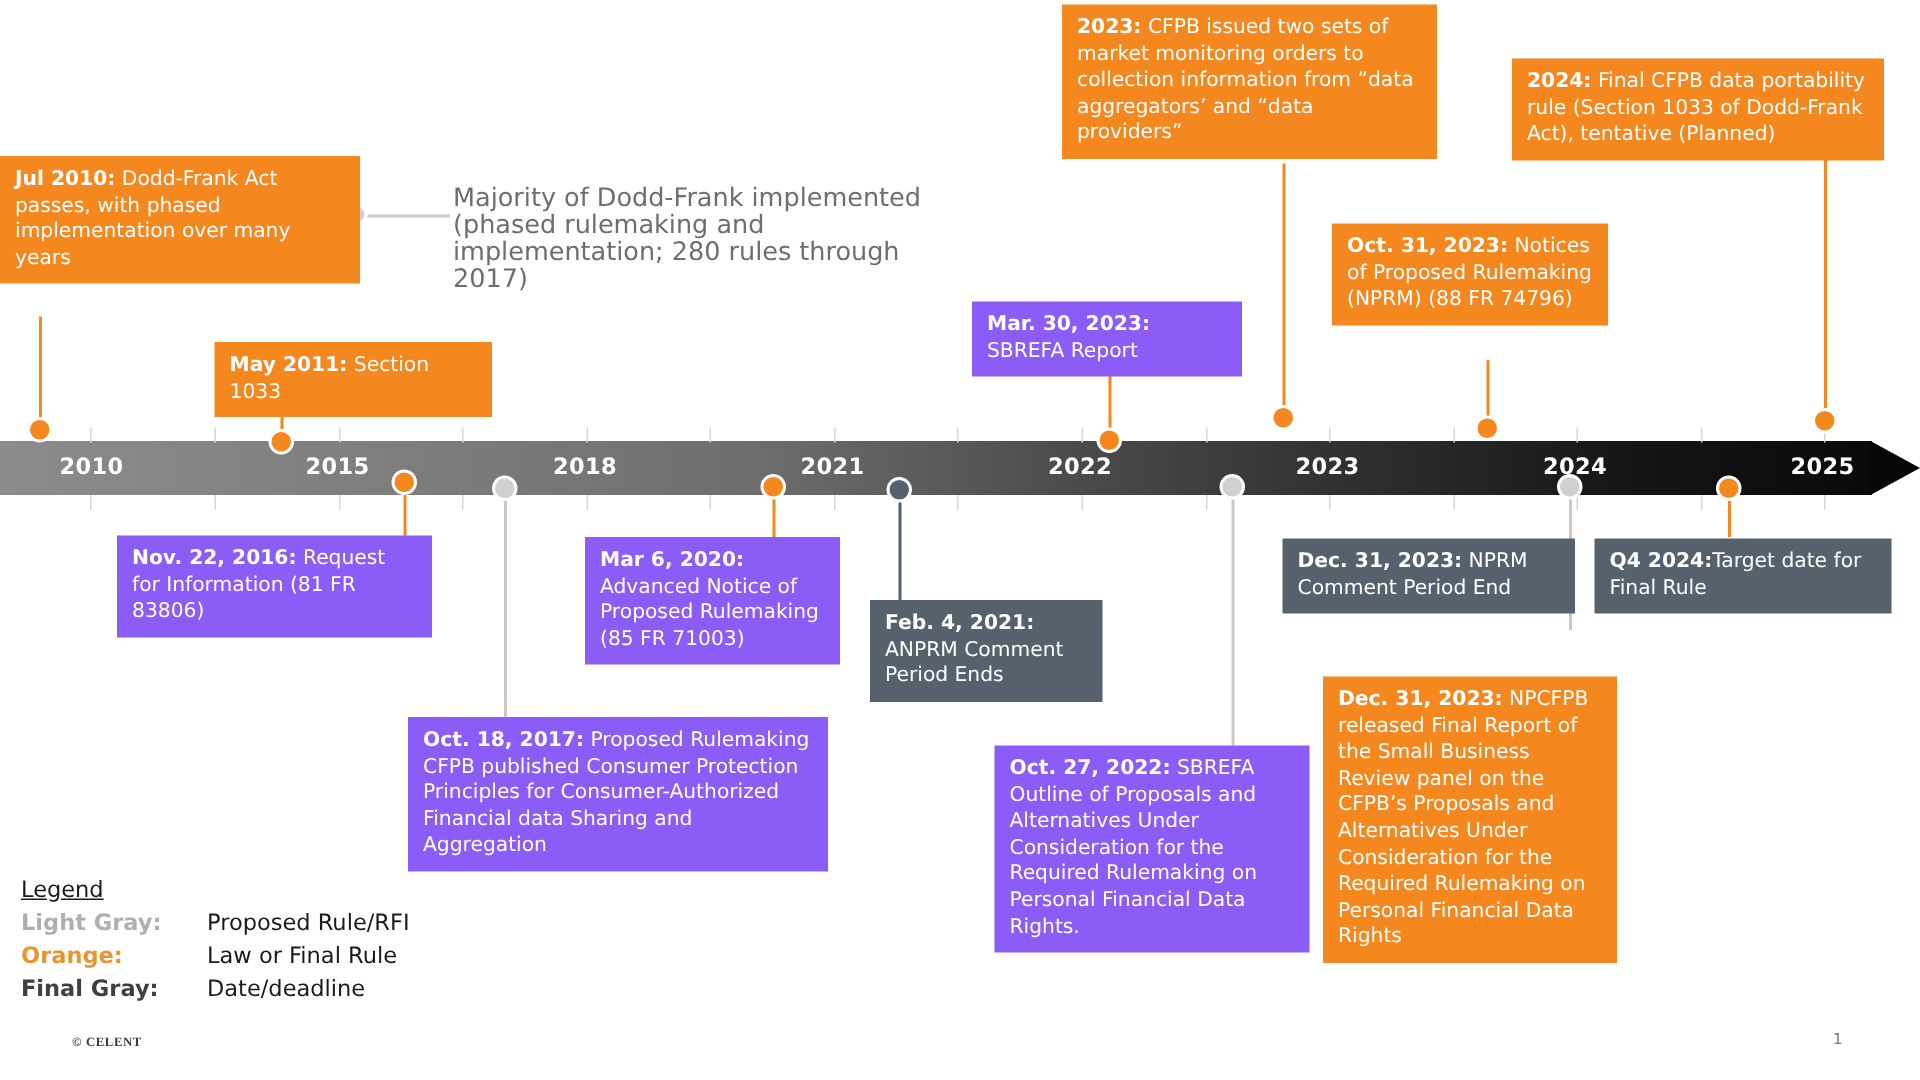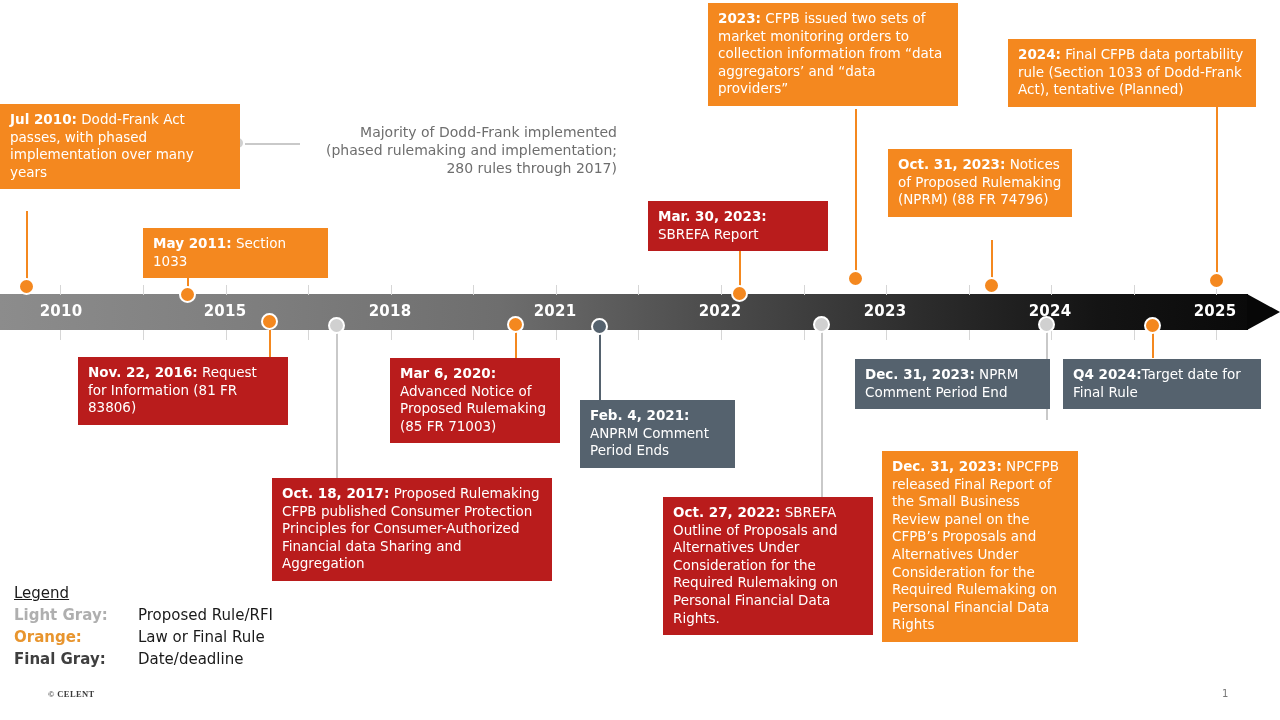--- a/index.html
+++ b/index.html
@@ -13,21 +13,21 @@
 
   
   .box{
     position:absolute;box-sizing:border-box;
     padding:7px 10px 8px 10px;
     font-size:13.5px;line-height:17.6px;
     color:#ffffff;z-index:6;
   }
   .box b{font-weight:bold;color:#ffffff;}
   .box.orange{background:#F4881F;}
-  .box.lgray{background:#b91c1c;}
+  .box.lgray{background:#8b5cf6;}
   .box.dgray{background:#55626E;}
 
   
   .conn{position:absolute;z-index:2;}
   .conn.v{width:2px;}
   .conn.h{height:2px;}
   .c-orange{background:#F4881F;}
   .c-lgray{background:#C9C9C9;}
   .c-dgray{background:#55626E;}
 
@@ -46,21 +46,21 @@
   .axis-arrow{position:absolute;left:1247px;top:294px;width:0;height:0;z-index:3;
     border-top:18px solid transparent;border-bottom:18px solid transparent;
     border-left:33px solid #070707;}
   .tick{position:absolute;width:1px;background:#d6d6d6;z-index:4;}
   .tick.up{top:285px;height:10px;}
   .tick.dn{top:330px;height:10px;}
   .yr{position:absolute;top:302px;color:#ffffff;font-size:15px;font-weight:bold;z-index:5;
       transform:translateX(-50%);letter-spacing:.2px;}
 
   
-  .note{position:absolute;color:#6E6E6E;font-size:14px;line-height:18px;z-index:6;text-align:right;}
+  .note{position:absolute;color:#6E6E6E;font-size:17px;line-height:18px;z-index:6;}
 
   
   .legend{position:absolute;left:14px;top:584px;z-index:7;}
   .legend-title{font-size:15px;color:#1a1a1a;text-decoration:underline;margin-bottom:2px;}
   .legend-row{display:flex;align-items:baseline;font-size:15px;line-height:22px;}
   .lk{font-weight:bold;}
   .lk.orange{color:#E8952E;}
   .lk.lgray{color:#AFAFAF;}
   .lk.dgray{color:#3F3F3F;}
   .lv{color:#1a1a1a;margin-left:6px;}

